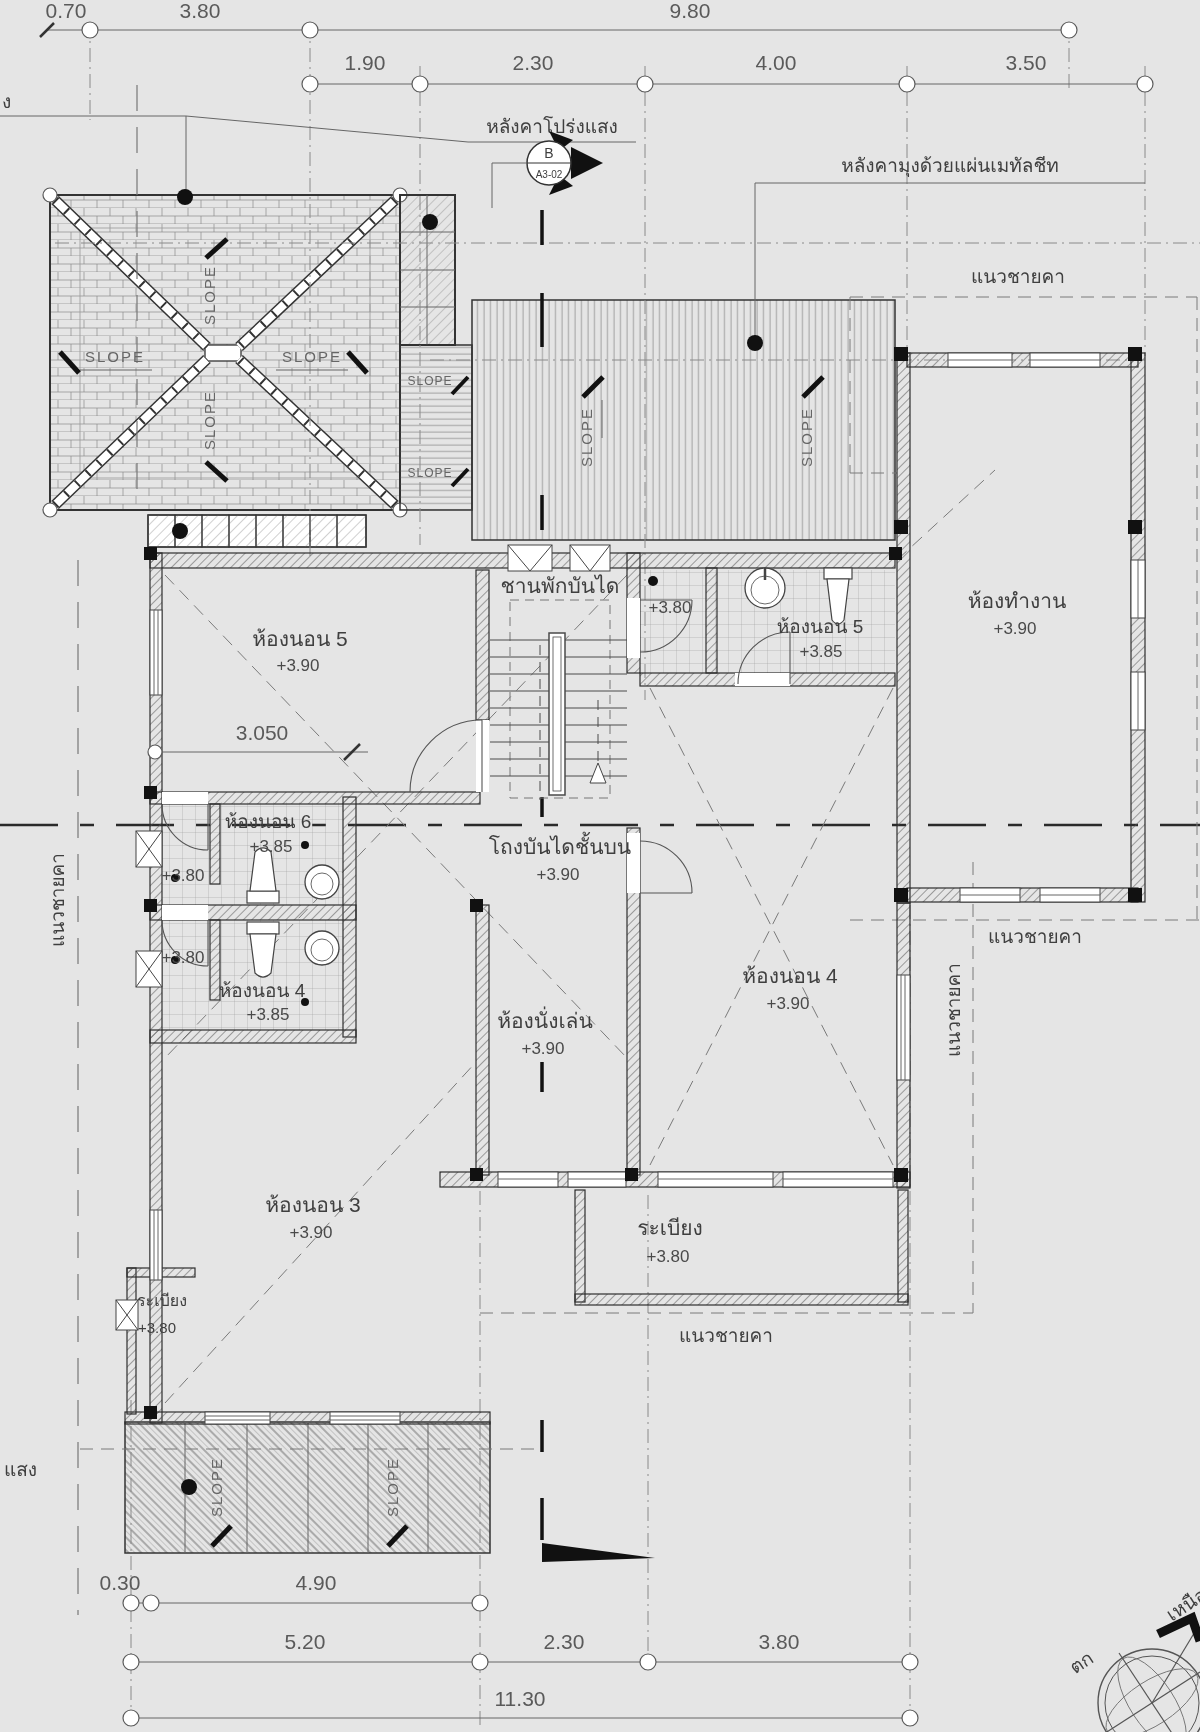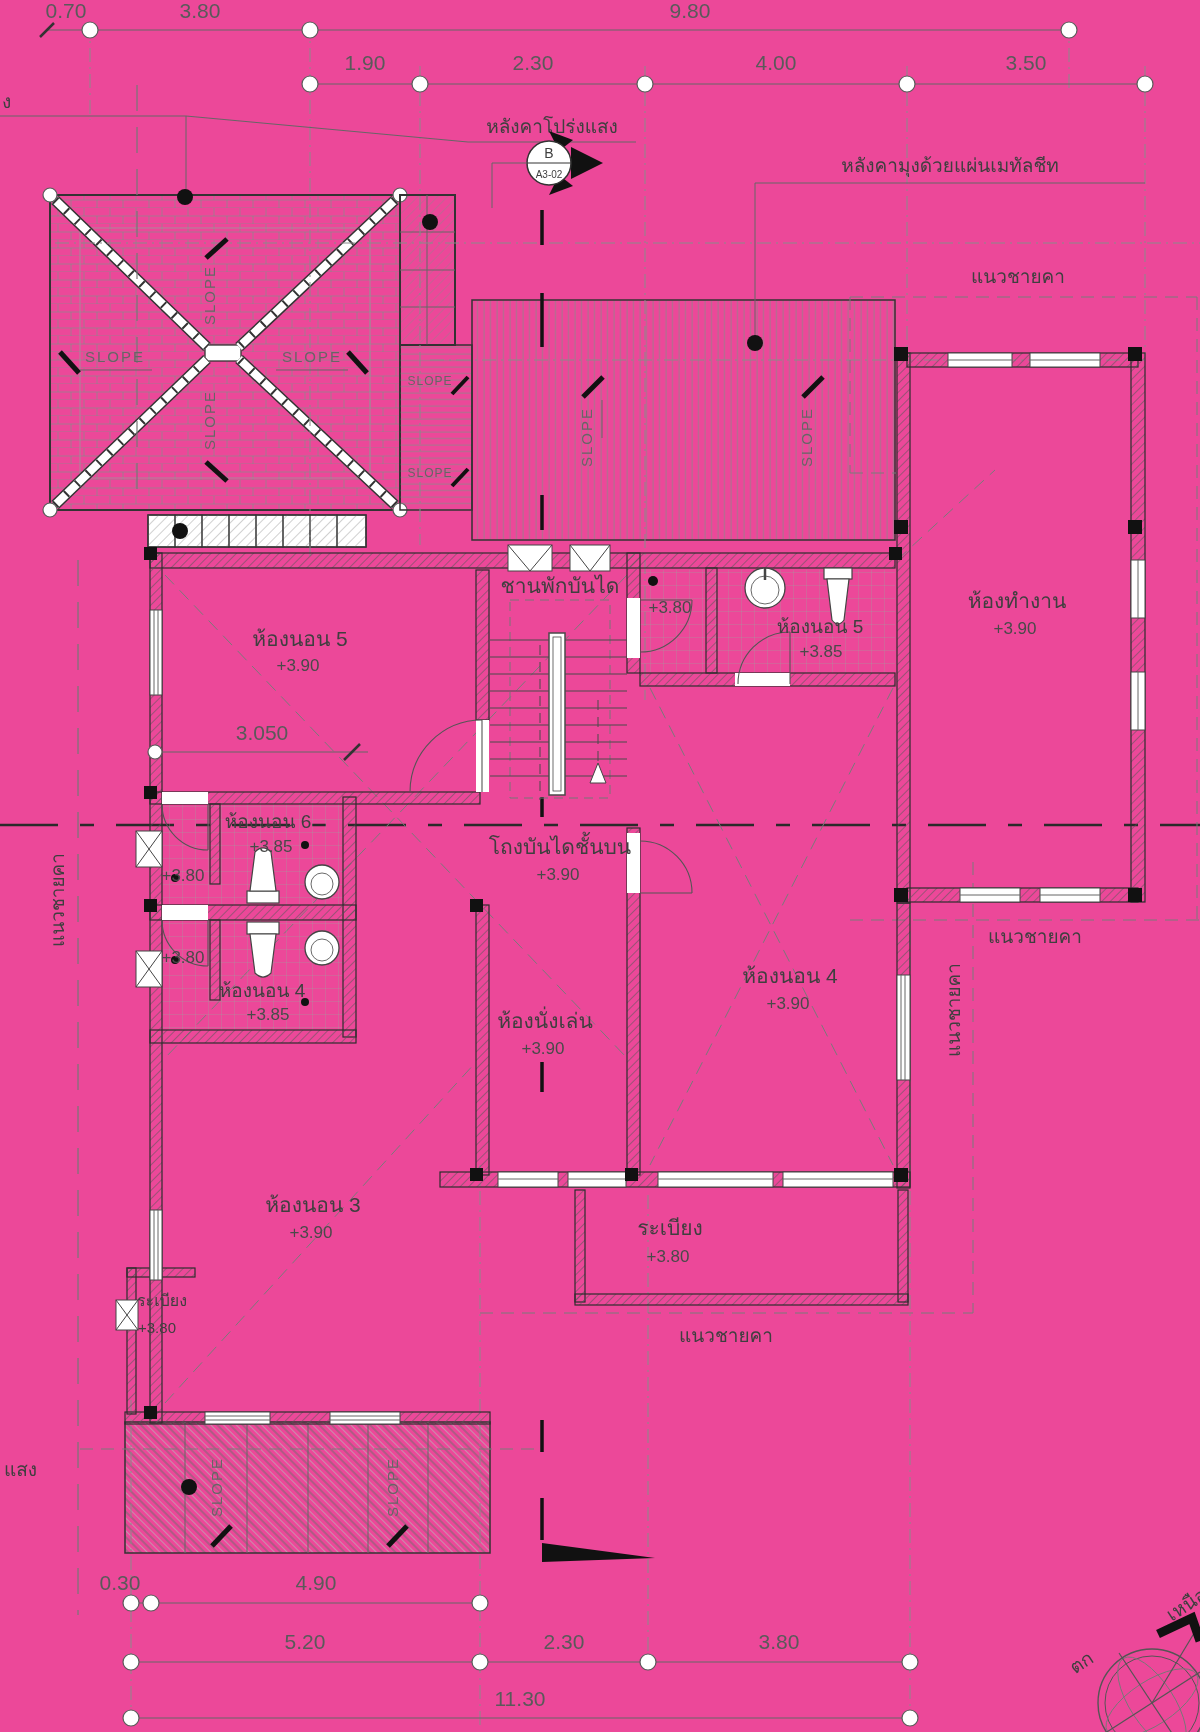--- a/index.html
+++ b/index.html
@@ -1,16 +1,16 @@
 <!DOCTYPE html>
 <html><head>
 <meta charset="utf-8">
 <style>
   html,body{margin:0;padding:0;background:#fff;}
-  #sheet{position:relative;width:1200px;height:1732px;background:#ec4899;overflow:hidden;
+  #sheet{position:relative;width:1200px;height:1732px;background:#e5e5e5;overflow:hidden;
          font-family:"Liberation Sans","DejaVu Sans",sans-serif;}
   svg{display:block;}
   text{fill:#3f3f3f;}
   .dim{font-size:21px;fill:#5a5a5a;}
   .room{font-size:19px;}
   .roomBig{font-size:21px;}
   .elev{font-size:17px;fill:#4a4a4a;}
   .note{font-size:19px;}
   .slope{font-size:15px;fill:#666;letter-spacing:2px;}
   .slopeS{font-size:12px;fill:#666;letter-spacing:1px;}

